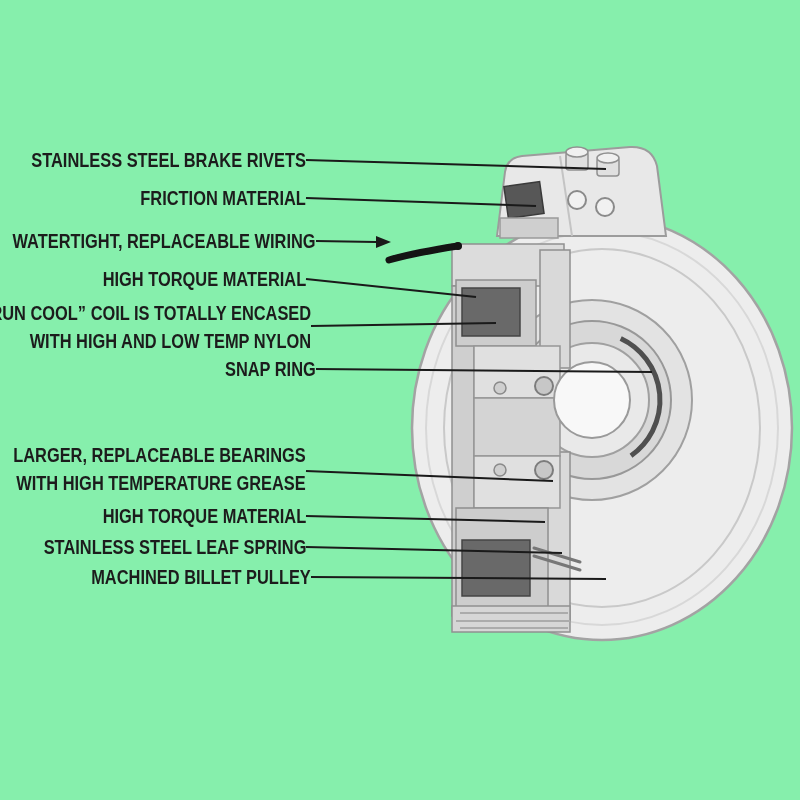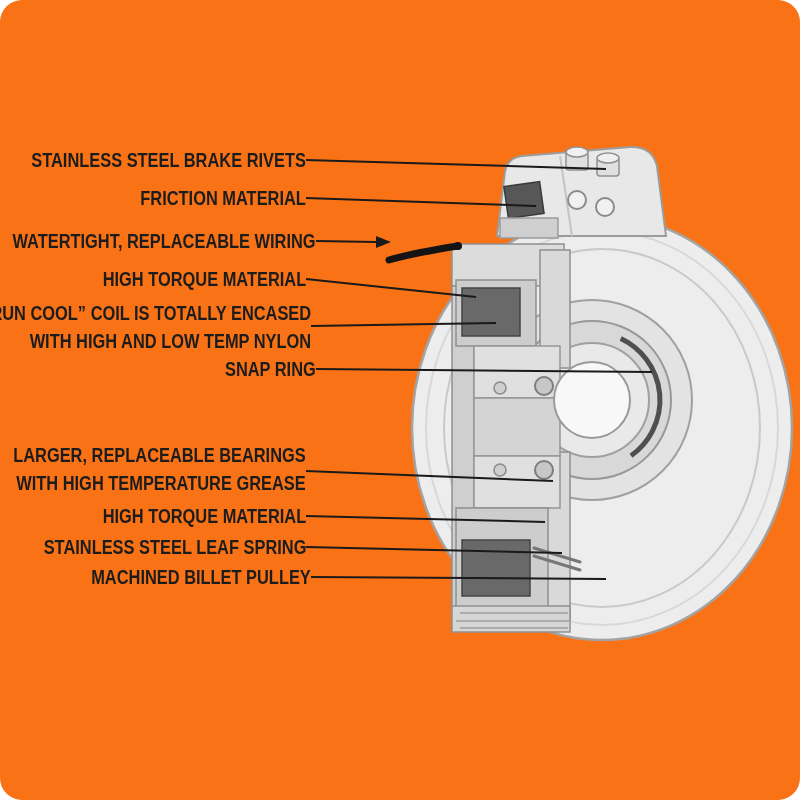--- a/index.html
+++ b/index.html
@@ -1,23 +1,22 @@
 <!DOCTYPE html>
 <html><head>
 <meta charset="utf-8">
 <style>
   html, body { margin: 0; padding: 0; }
   body { background: #ffffff; font-family: "Liberation Sans", sans-serif; }
   .stage {
     position: relative;
     width: 800px;
     height: 800px;
-    background: #f97316;
+    background: #86efac;
     overflow: hidden;
-    border-radius: 22px;
   }
   .stage svg.art {
     position: absolute;
     inset: 0;
   }
   .callout {
     position: absolute;
     text-align: right;
     color: #1c1c1c;
     font-weight: 700;

